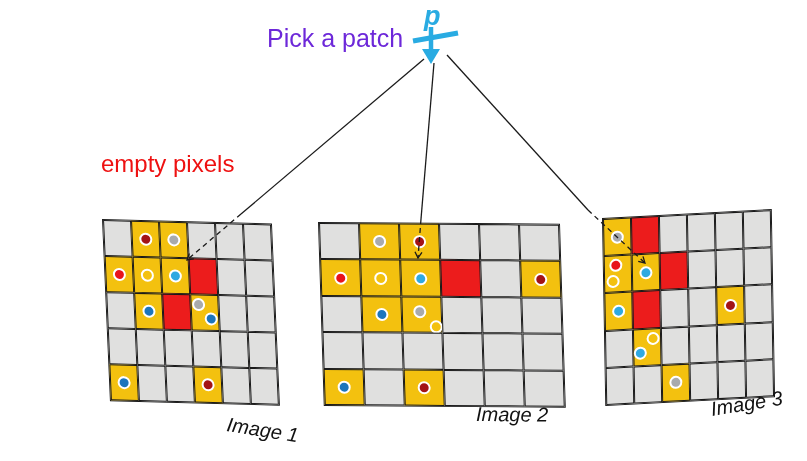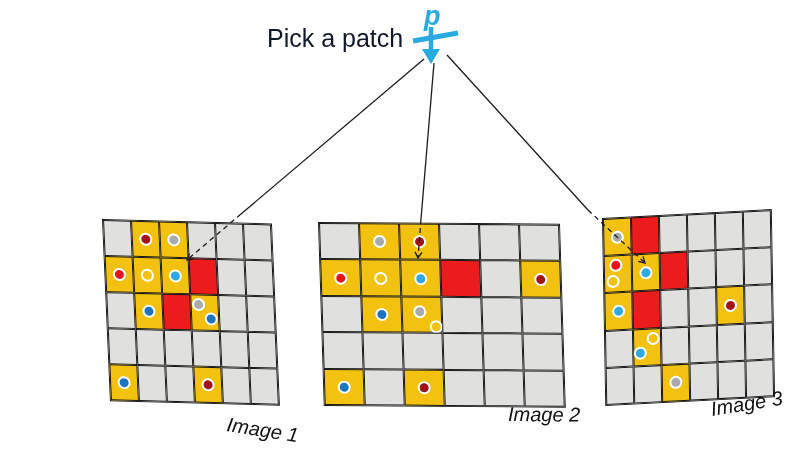--- a/index.html
+++ b/index.html
@@ -1,21 +1,21 @@
 <!DOCTYPE html>
 <html style="--accent_cyan: #29ABE2; --annotation_red: #EE1111; --line: #1A1A1A; --cell_yellow: #F3C10F; --cell_gray: #E0E0DF; --cell_red: #EC1C1C; --dot_red: #E8141B; --dot_darkred: #A31316; --dot_gray: #A8AAAD; --dot_cyan: #2FA9E1; --dot_blue: #1C75BC; --dot_ring: #FFFFFF;"><head>
 <meta charset="utf-8">
 <style>
   html,body{margin:0;padding:0;background:#fff;}
   .canvas{
     position:relative;width:807px;height:461px;background:#ffffff;
     font-family:"Liberation Sans", sans-serif;overflow:hidden;
   }
   .title{
-    position:absolute;left:267px;top:24px;font-size:25px;color:#0f172a;
+    position:absolute;left:267px;top:24px;font-size:25px;color:#6d28d9;
     white-space:nowrap;
   }
   .p-symbol{
     position:absolute;left:424px;top:1px;font-size:27px;font-style:italic;
     font-weight:bold;color:var(--accent_cyan);
   }
   .red-note{
     position:absolute;left:101px;top:149px;font-size:24px;line-height:29px;
     color:var(--annotation_red);white-space:nowrap;
   }
@@ -44,38 +44,39 @@
   .dot-darkred{background:var(--dot_darkred);}
   .dot-gray{background:var(--dot_gray);}
   .dot-cyan{background:var(--dot_cyan);}
   .dot-blue{background:var(--dot_blue);}
   .dot-hollow{background:var(--cell_yellow);}
   .img-label{
     position:absolute;font-size:20px;font-style:italic;color:#111;
     white-space:nowrap;transform-origin:left center;
   }
   .label-1{left:227px;top:413px;transform:rotate(9deg);}
-  .label-2{left:508px;top:403px;transform:rotate(0.5deg);}
+  .label-2{left:476px;top:403px;transform:rotate(0.5deg);}
   .label-3{left:711px;top:398px;transform:rotate(-9deg);}
   .overlay{position:absolute;left:0;top:0;pointer-events:none;}
   .conn{stroke:var(--line);stroke-width:1.3;fill:none;}
   .conn-dash{stroke:var(--line);stroke-width:1.3;fill:none;stroke-dasharray:5 4;}
   .vhead{stroke:var(--line);fill:none;}
   .cyan-stroke{stroke:var(--accent_cyan);fill:none;}
   .cyan-fill{fill:var(--accent_cyan);stroke:none;}
 </style>
 </head>
 <body>
 
 <div class="canvas">
 
   <div class="title">Pick a patch</div>
   <div class="p-symbol">p</div>
 
   <div class="red-note">
+    <div>empty pixels</div>
   </div>
 
   <div class="grid grid-1">
       <div class="cell bg-G"></div>
       <div class="cell bg-Y">
         <span class="dot dot-darkred" style="left: calc(50% + 0px); top: calc(50% + 0px);"></span>
       </div>
       <div class="cell bg-Y">
         <span class="dot dot-gray" style="left: calc(50% + 0px); top: calc(50% + 0px);"></span>
       </div>

